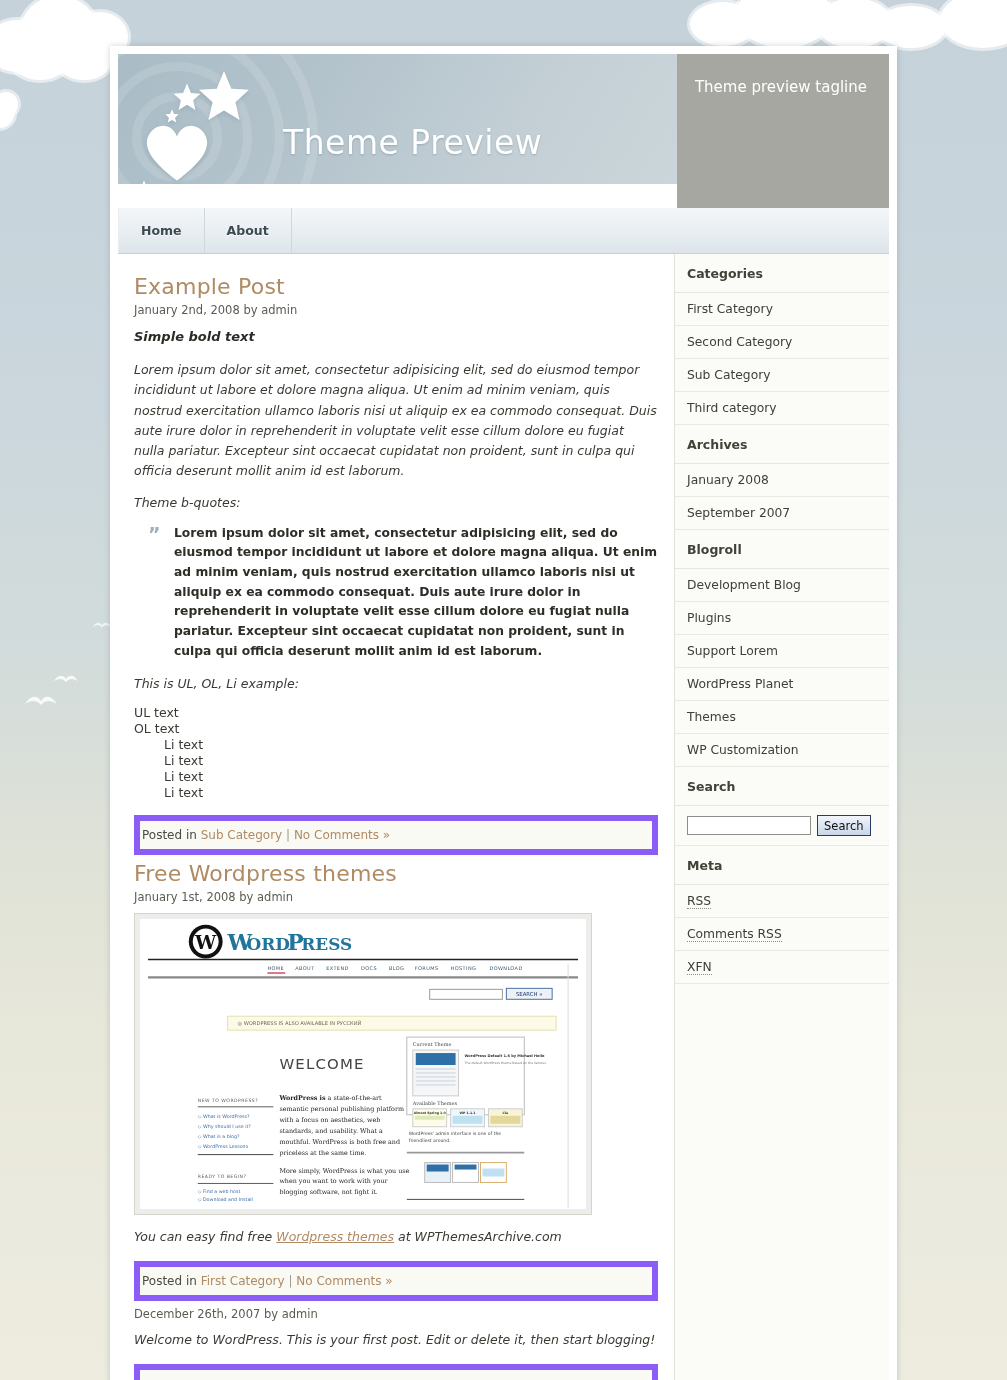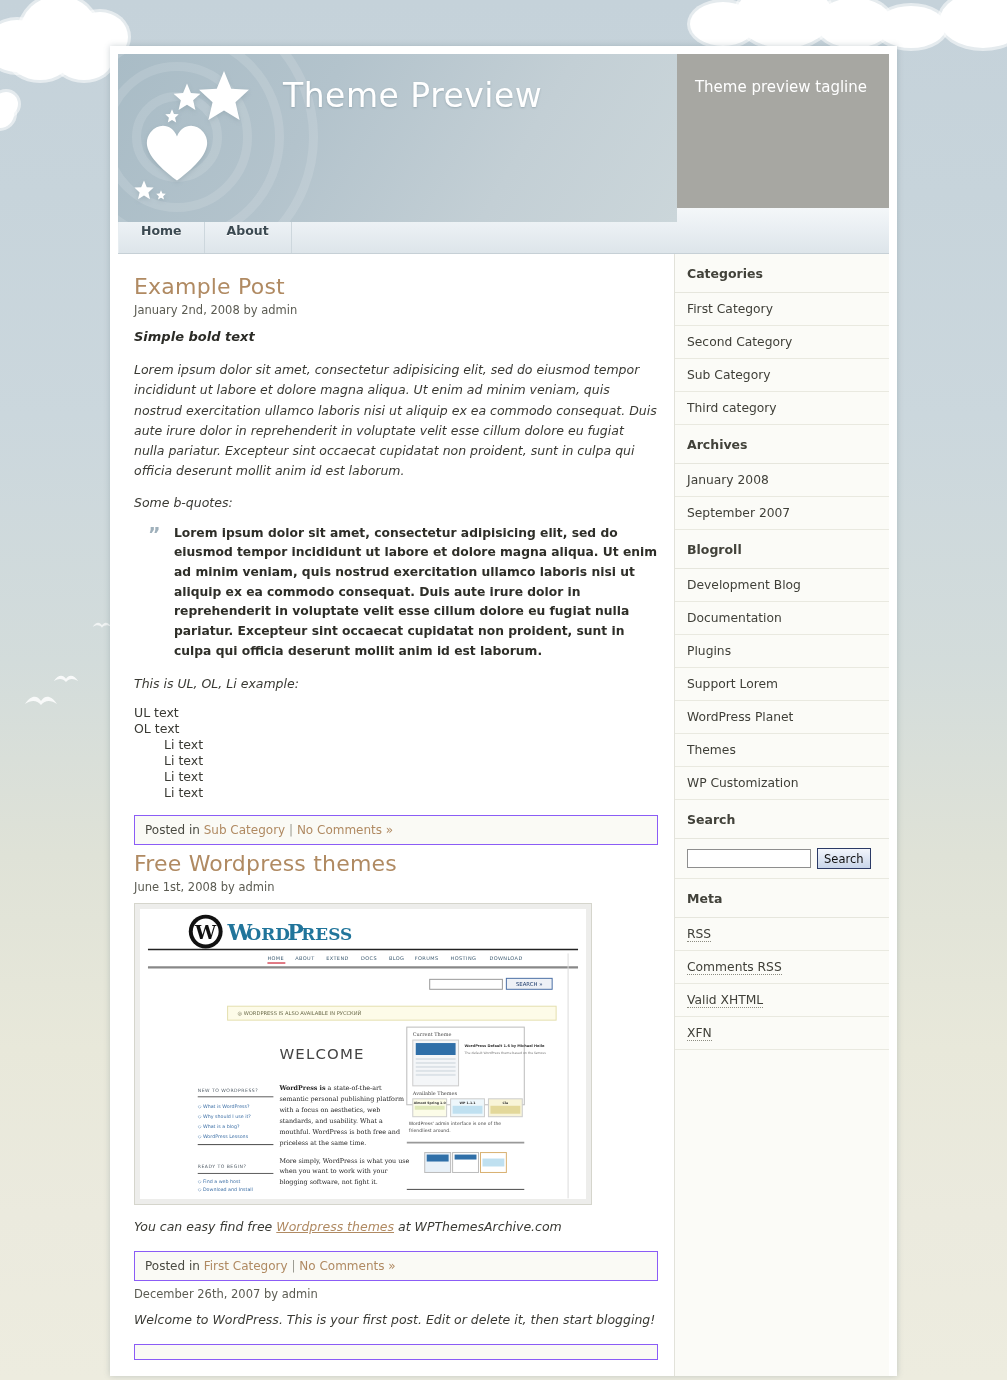--- a/index.html
+++ b/index.html
@@ -28,23 +28,23 @@
     position:absolute; left:110px; top:46px;
     width:787px;
     background:#ffffff;
     box-shadow:0 0 6px rgba(90,110,120,0.30);
     padding:8px 8px 0 8px;
   }
 
   
   .header { display:flex; height:154px; }
   .brand {
-    position:relative; width:565px; height:168px; overflow:hidden;
+    position:relative; width:565px; height:130px; overflow:hidden;
     background:linear-gradient(120deg,#a9bcc6 0%,#b3c3cc 35%,#c3cfd5 70%,#cbd6da 100%);
-    display:flex; align-items:flex-start;
+    display:flex; align-items:flex-end;
   }
   .rings { position:absolute; left:-96px; top:-72px; width:310px; height:310px; }
   .rings i {
     position:absolute; border-radius:50%;
     border:9px solid rgba(255,255,255,0.13);
     left:50%; top:50%; transform:translate(-50%,-50%);
   }
   .decor { position:absolute; left:8px; top:10px; width:200px; height:145px; }
   .heart {
     position:absolute; left:14px; top:52px; width:74px; height:66px;
@@ -109,22 +109,22 @@
     position:absolute; left:0; top:1px; color:#9fb0bb;
     font-size:19px; font-weight:bold; line-height:1;
   }
 
   ul.demo-list, ol.demo-list { margin:0; padding:0; list-style:none; }
   ul.demo-list > li { font-size:12.5px; color:#3a3a34; line-height:1.28; }
   ul.demo-list ul { margin:0; padding-left:30px; list-style:none; }
   ul.demo-list ul li { font-size:12.5px; color:#3a3a34; line-height:1.28; }
 
   .post-meta {
-    margin-top:14px; border:1px solid #8b5cf6; background:#fafaf5;
-    padding:7px 10px; font-size:12px; color:#4a4a42;
+    margin-top:14px; border:6px solid #8b5cf6; background:#fafaf5;
+    padding:7px 2px; font-size:12px; color:#4a4a42;
   }
   .post-meta a { color:#b08a62; text-decoration:none; }
   .post-meta .sep { color:#9a9a90; }
 
   .wp-shot-wrap {
     border:1px solid #d5d5cc; background:#ededeb;
     padding:5px; width:458px; margin:2px 0 12px 0;
   }
   .wp-shot { width:100%; height:290px; display:block; background:#fff; }
 
@@ -249,21 +249,21 @@
 
     <div class="content">
 
       <div class="post">
         <h2 class="post-title">
           <a href="#">Example Post</a>
         </h2>
         <div class="post-date">January 2nd, 2008 by admin</div>
         <p class="bold-lead">Simple bold text</p>
         <p>Lorem ipsum dolor sit amet, consectetur adipisicing elit, sed do eiusmod tempor incididunt ut labore et dolore magna aliqua. Ut enim ad minim veniam, quis nostrud exercitation ullamco laboris nisi ut aliquip ex ea commodo consequat. Duis aute irure dolor in reprehenderit in voluptate velit esse cillum dolore eu fugiat nulla pariatur. Excepteur sint occaecat cupidatat non proident, sunt in culpa qui officia deserunt mollit anim id est laborum.</p>
-        <p>Some b-quotes:</p>
+        <p>Theme b-quotes:</p>
         <blockquote>
           <span class="qmark">”</span>
           <span>Lorem ipsum dolor sit amet, consectetur adipisicing elit, sed do eiusmod tempor incididunt ut labore et dolore magna aliqua. Ut enim ad minim veniam, quis nostrud exercitation ullamco laboris nisi ut aliquip ex ea commodo consequat. Duis aute irure dolor in reprehenderit in voluptate velit esse cillum dolore eu fugiat nulla pariatur. Excepteur sint occaecat cupidatat non proident, sunt in culpa qui officia deserunt mollit anim id est laborum.</span>
         </blockquote>
         <p>This is UL, OL, Li example:</p>
         <ul class="demo-list">
           <li>UL text</li>
           <li>OL text</li>
           <li>
             <ul>
@@ -279,21 +279,21 @@
           <a href="#">Sub Category</a>
           <span class="sep">|</span>
           <a href="#">No Comments »</a>
         </div>
       </div>
 
       <div class="post">
         <h2 class="post-title">
           <a href="#">Free Wordpress themes</a>
         </h2>
-        <div class="post-date">June 1st, 2008 by admin</div>
+        <div class="post-date">January 1st, 2008 by admin</div>
 
         <div class="wp-shot-wrap">
           <svg class="wp-shot" viewBox="0 0 448 290">
             <rect x="0" y="0" width="448" height="290" fill="#ffffff"></rect>
 
             <g>
               <circle cx="66" cy="22" r="17" fill="#111"></circle>
               <circle cx="66" cy="22" r="13" fill="#fff"></circle>
               <text x="66" y="29" font-family="DejaVu Serif, serif" font-size="19" font-weight="bold" fill="#111" text-anchor="middle">W</text>
               <text x="88" y="30" font-family="DejaVu Serif, serif" font-size="22" font-weight="bold" fill="#21759b">W</text>
@@ -451,23 +451,20 @@
         </ul>
       </div>
 
       <div class="widget">
         <div class="widget-title">Blogroll</div>
         <ul>
           <li>
               <a href="#">Development Blog</a>
             </li>
           <li>
-              <a href="#">Documentation</a>
-            </li>
-          <li>
               <a href="#">Plugins</a>
             </li>
           <li>
               <a href="#">Support Lorem</a>
             </li>
           <li>
               <a href="#">WordPress Planet</a>
             </li>
           <li>
               <a href="#">Themes</a>
@@ -489,23 +486,20 @@
       <div class="widget">
         <div class="widget-title">Meta</div>
         <ul>
           <li>
               <a class="dotted" href="#"><span>RSS</span></a>
             </li>
           <li>
               <a class="dotted" href="#"><span>Comments RSS</span></a>
             </li>
           <li>
-              <a class="dotted" href="#"><span>Valid XHTML</span></a>
-            </li>
-          <li>
               <a class="dotted" href="#"><span>XFN</span></a>
             </li>
         </ul>
       </div>
 
     </div>
   </div>
 
 </div>
 

